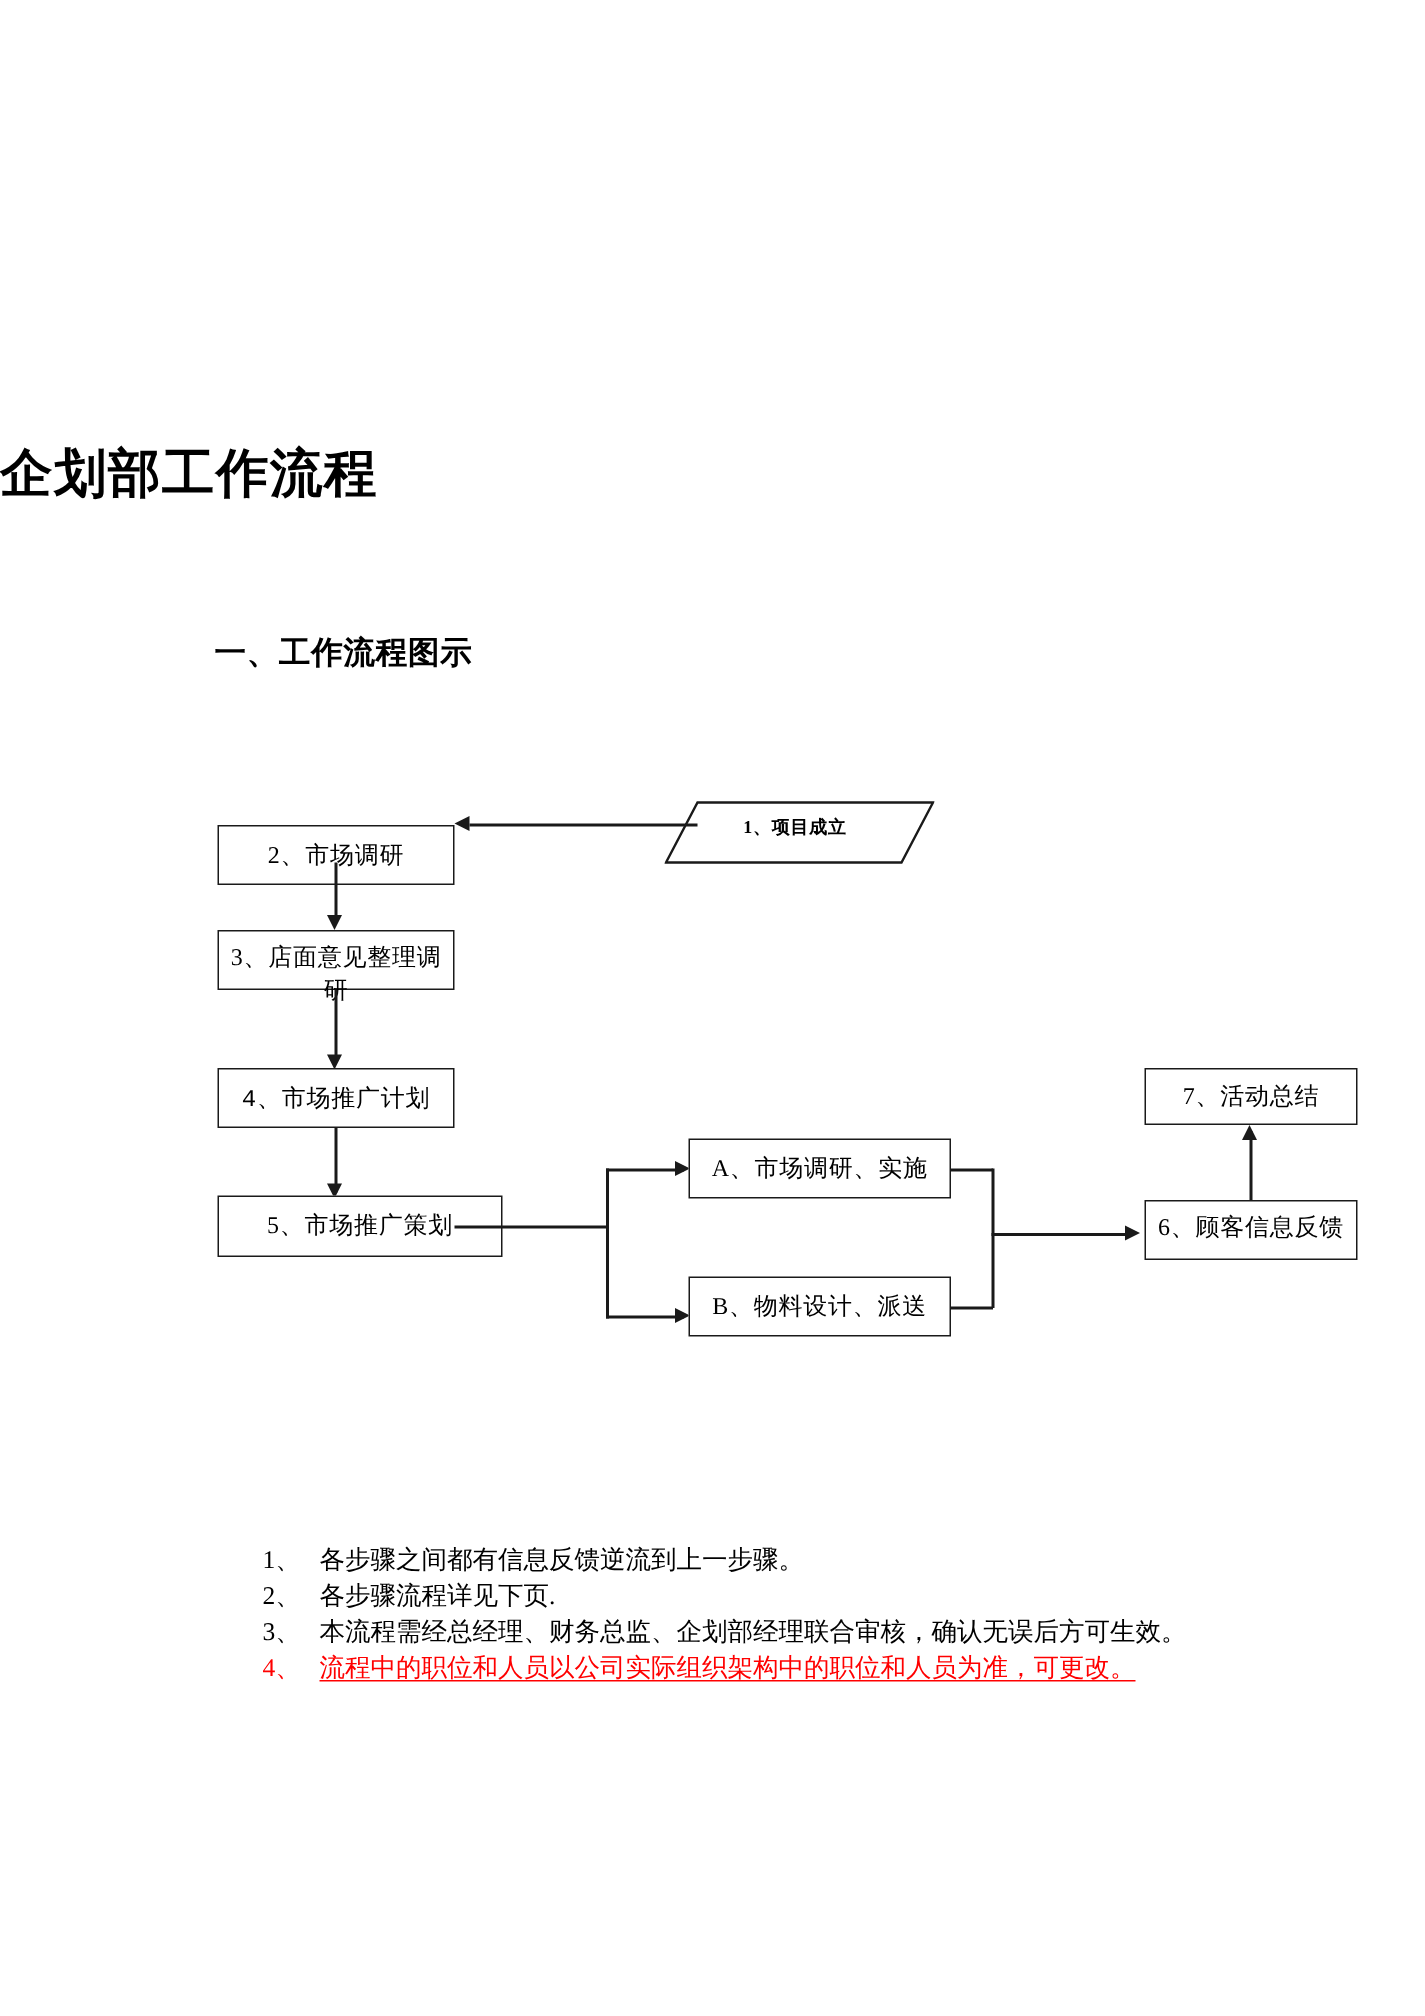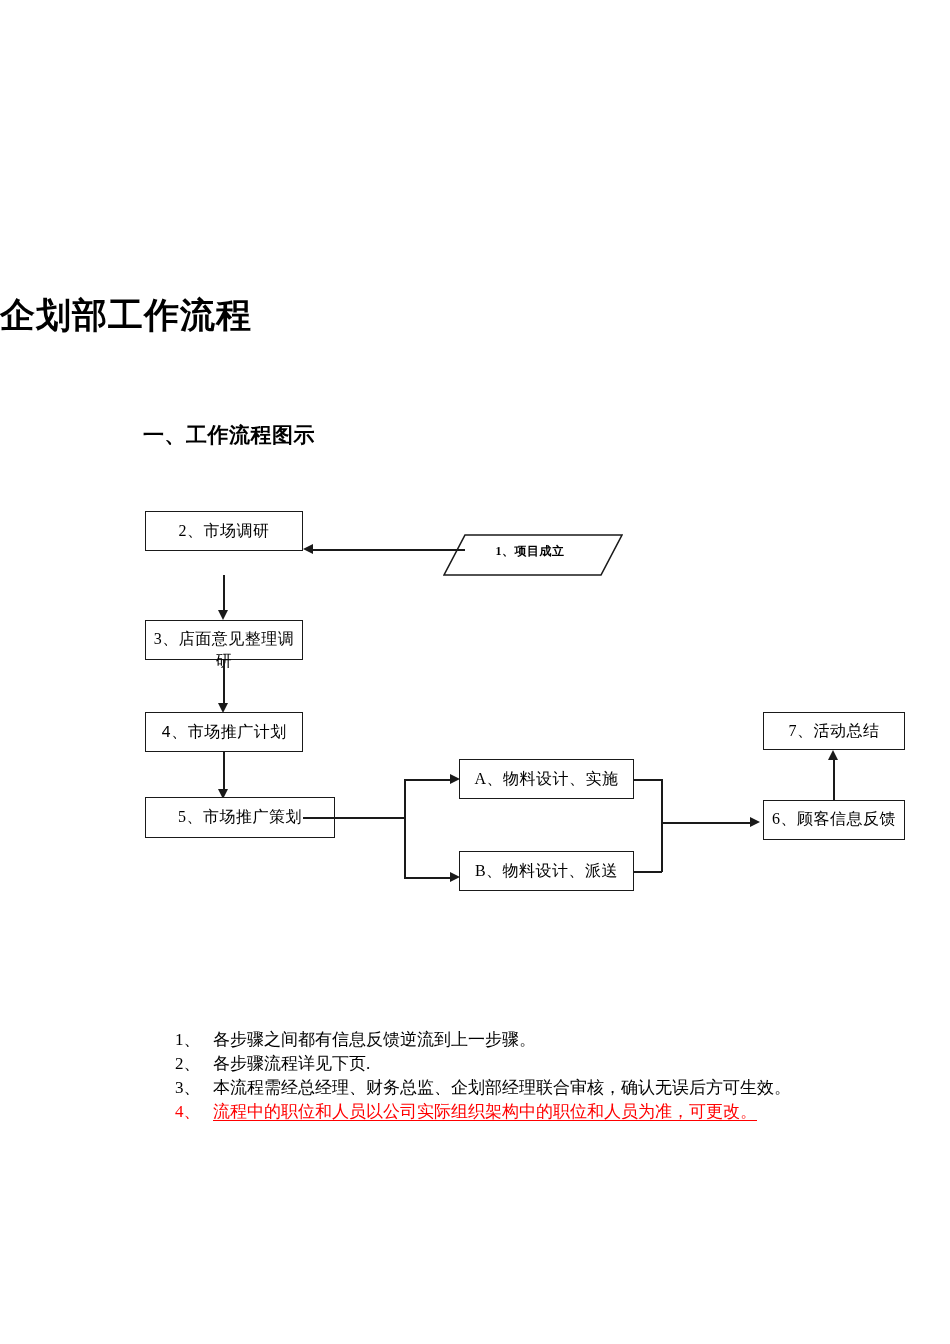--- a/index.html
+++ b/index.html
@@ -179,21 +179,21 @@
 <body>
 
 <div class="page">
 
   <div class="doc-title">企划部工作流程</div>
 
   <div class="section-heading">一、工作流程图示</div>
 
   <div class="flow">
 
-    <div class="node one-line" style="left:145px; top:511px; width:158px; height:40px;">
+    <div class="node one-line" style="left:145px; top:550px; width:158px; height:40px;">
       <span class="nlabel">2、市场调研</span>
     </div>
 
     <div class="para-wrap">
       <svg class="para-shape" viewBox="0 0 180 42" preserveAspectRatio="none">
         <polygon points="22,1 179,1 158,41 1,41" fill="#ffffff" stroke="#1a1a1a" stroke-width="1.6"></polygon>
       </svg>
       <div class="para-text">1、项目成立</div>
     </div>
 
@@ -222,21 +222,21 @@
     </div>
 
     <div class="ln h" style="left:303px; top:817px; width:103px;"></div>
     <div class="ln v" style="left:404px; top:779px; height:100px;"></div>
     <div class="ln h" style="left:404px; top:779px; width:52px;"></div>
     <div class="arrow right" style="left:450px; top:774px;"></div>
     <div class="ln h" style="left:404px; top:877px; width:52px;"></div>
     <div class="arrow right" style="left:450px; top:872px;"></div>
 
     <div class="node one-line" style="left:459px; top:759px; width:175px; height:40px;">
-      <span class="nlabel">A、物料设计、实施</span>
+      <span class="nlabel">A、市场调研、实施</span>
     </div>
 
     <div class="node one-line" style="left:459px; top:851px; width:175px; height:40px;">
       <span class="nlabel">B、物料设计、派送</span>
     </div>
 
     <div class="ln h" style="left:634px; top:779px; width:28px;"></div>
     <div class="ln h" style="left:634px; top:871px; width:28px;"></div>
     <div class="ln v" style="left:661px; top:779px; height:93px;"></div>
     <div class="ln h" style="left:661px; top:822px; width:91px;"></div>

